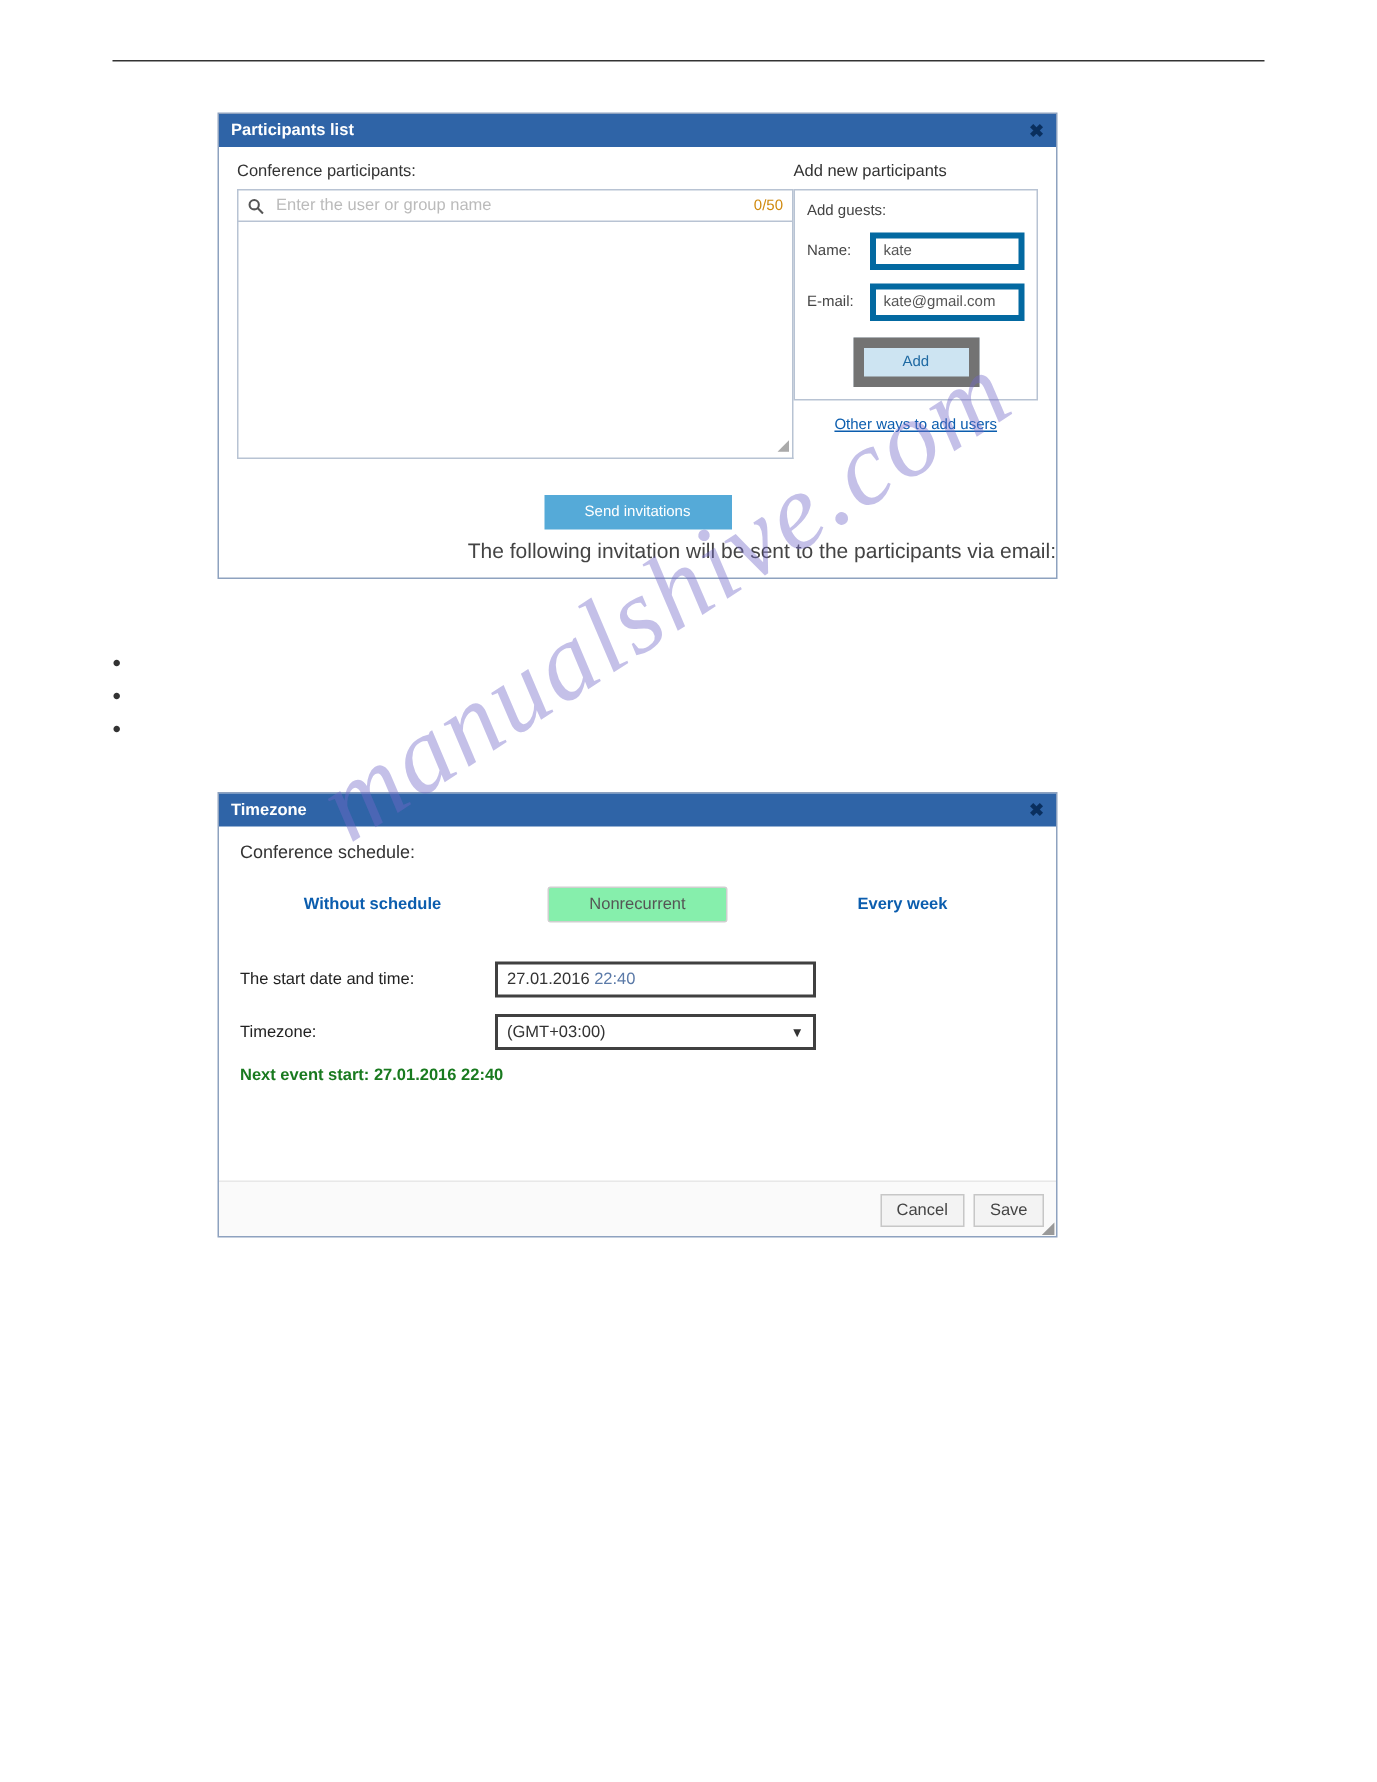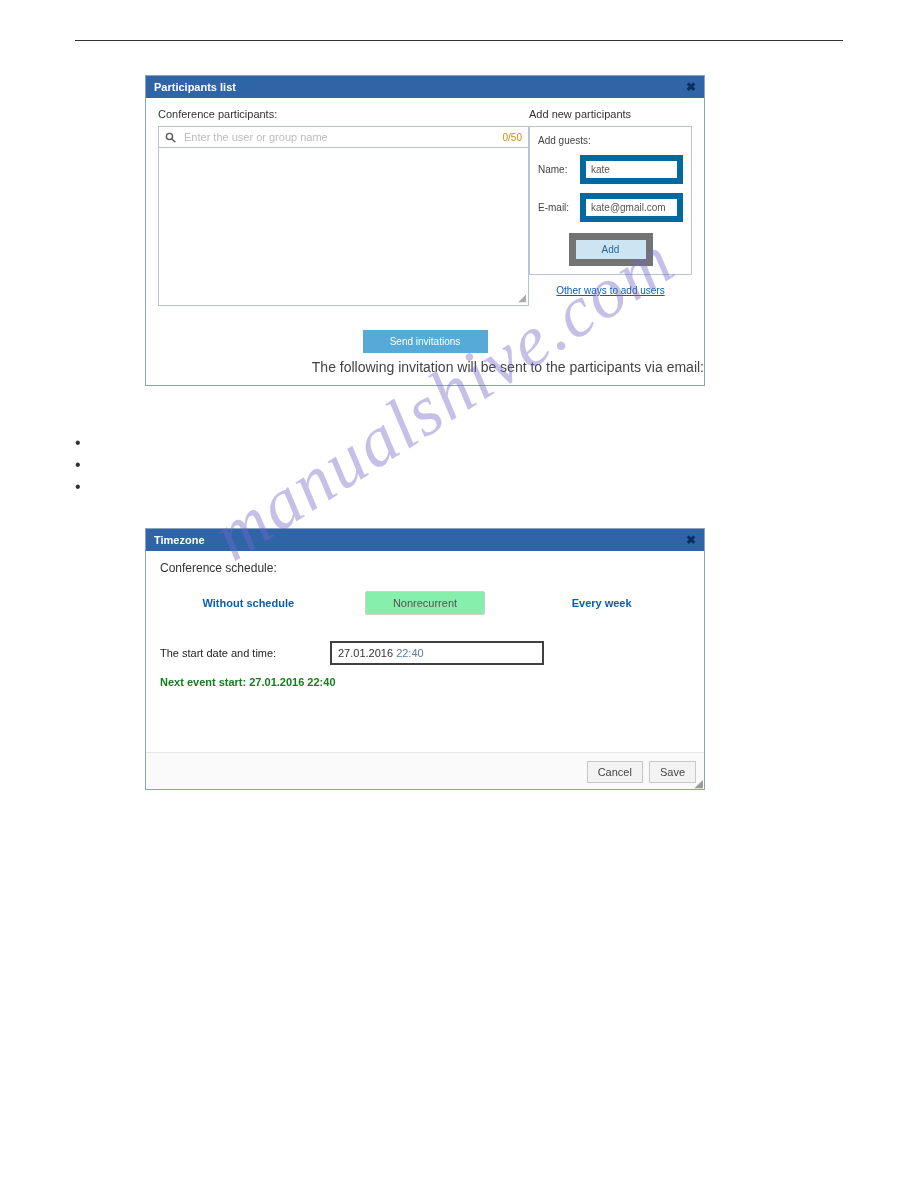--- a/index.html
+++ b/index.html
@@ -92,21 +92,21 @@
     align-items: center;
     margin-top: 9px;
     gap: 6px;
   }
   .add-row label {
     width: 36px;
     font-size: 10px;
     color: #444;
   }
   .text-input {
-    border: 6px solid #0369a1;
+    border: 4px solid #0369a1;
     padding: 3px 5px;
     font-size: 10px;
     flex: 1;
     width: 0;
     color: #555;
   }
   .add-btn-row {
     margin-top: 11px;
     text-align: center;
   }
@@ -336,20 +336,27 @@
         <div class="tab">Without schedule</div>
         <div class="tab active">Nonrecurrent</div>
         <div class="tab">Every week</div>
       </div>
       <div class="form-row">
         <div class="flabel">The start date and time:</div>
         <div class="date-input">
           <span>27.01.2016 </span><span class="time-part">22:40</span>
         </div>
       </div>
+      <div class="form-row">
+        <div class="flabel">Timezone:</div>
+        <div class="tz-select">
+          <span>(GMT+03:00)</span>
+          <span class="arrow">▼</span>
+        </div>
+      </div>
       <div class="next-event">Next event start: 27.01.2016 22:40</div>
     </div>
     <div class="footer-btns">
       <button class="btn">Cancel</button>
       <button class="btn">Save</button>
       <span class="footer-grip">◢</span>
     </div>
   </div>
 
 </div>

